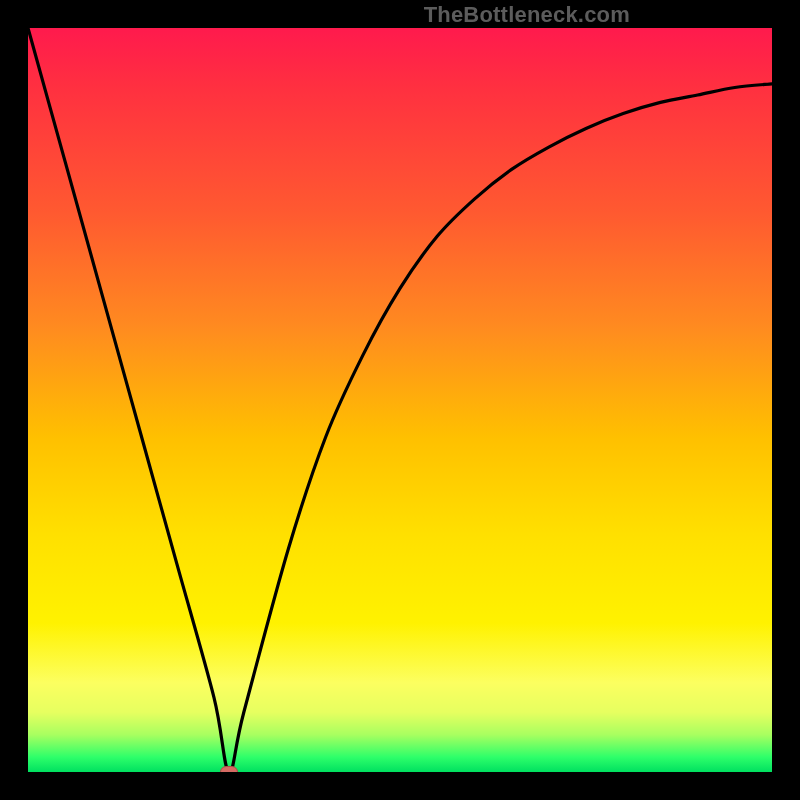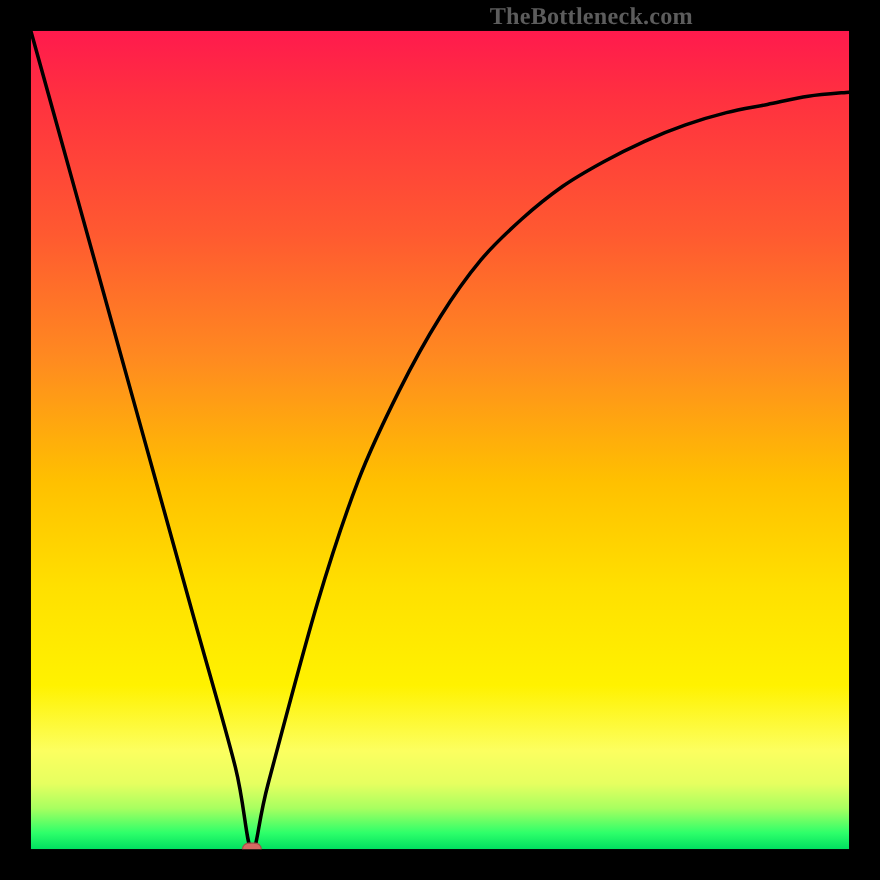--- a/index.html
+++ b/index.html
@@ -8,21 +8,20 @@
     width: 800px;
     height: 800px;
     background: #000;
     font-family: Arial, Helvetica, sans-serif;
   }
   .frame {
     position: relative;
     width: 636px;
     height: 800px;
     background: #000;
-    font-family: Liberation Serif, serif;
   }
   .plot {
     position: absolute;
     left: 28px;
     top: 28px;
     width: 744px;
     height: 744px;
     overflow: hidden;
   }
   .gradient {

